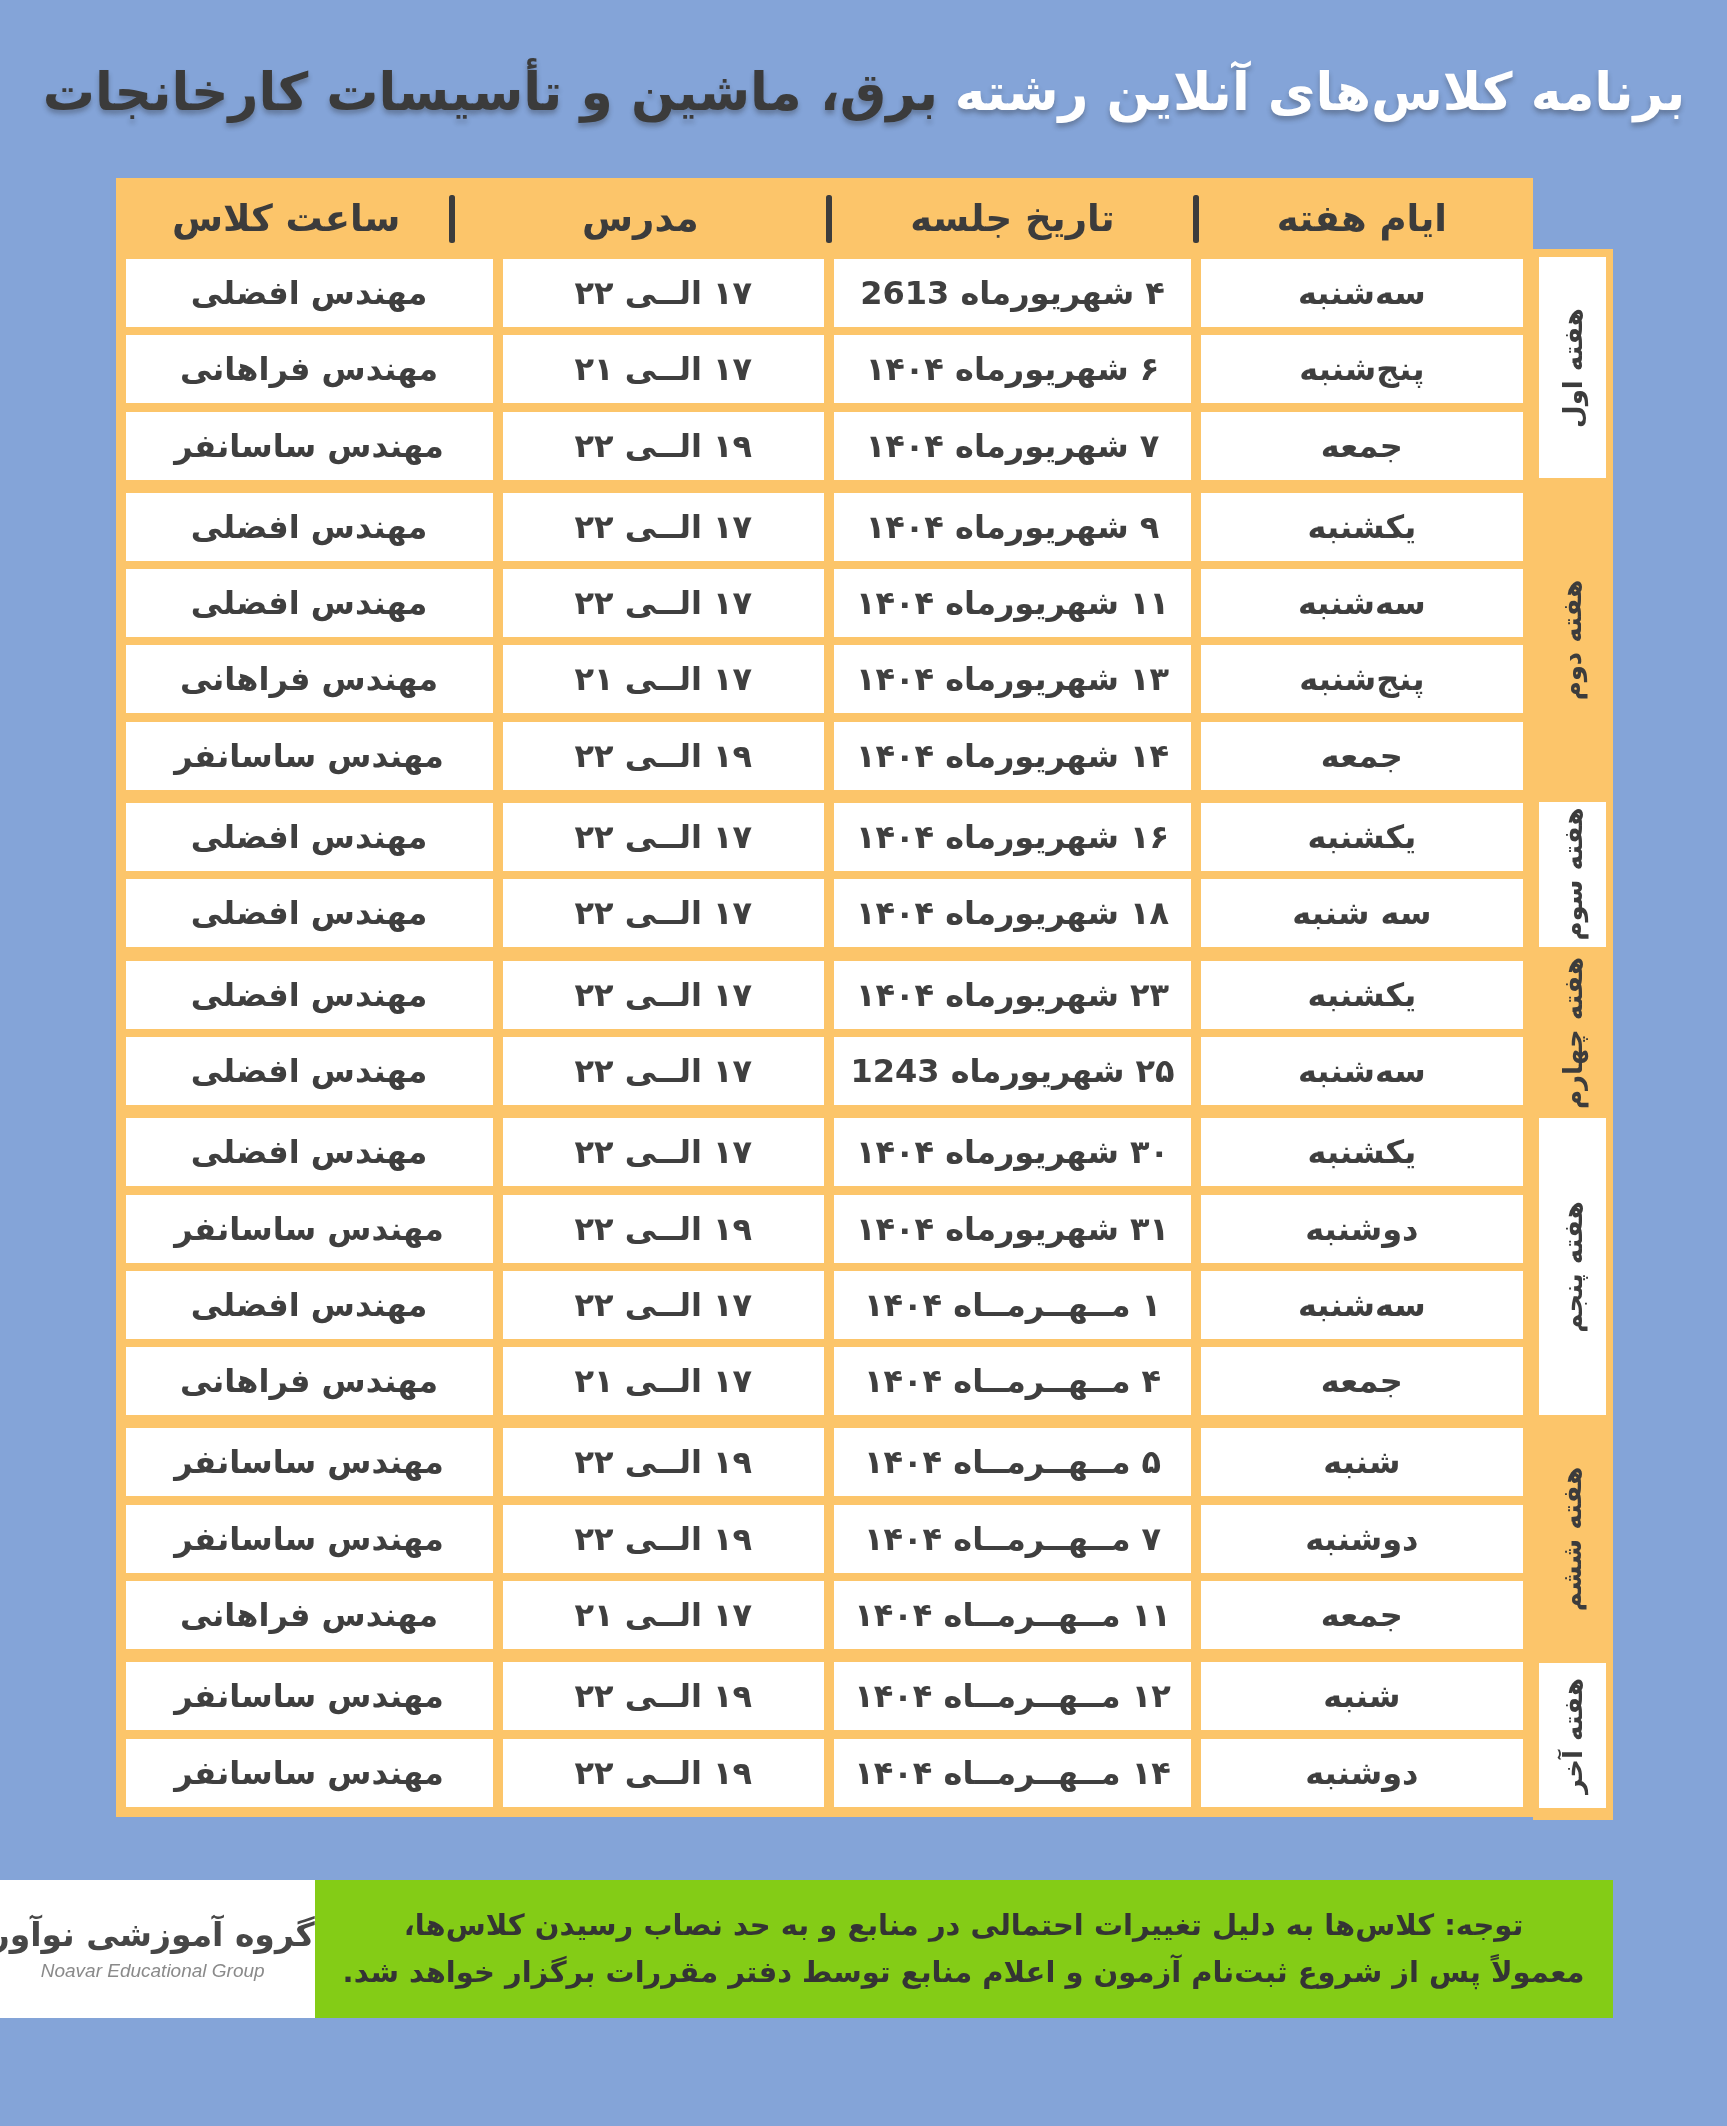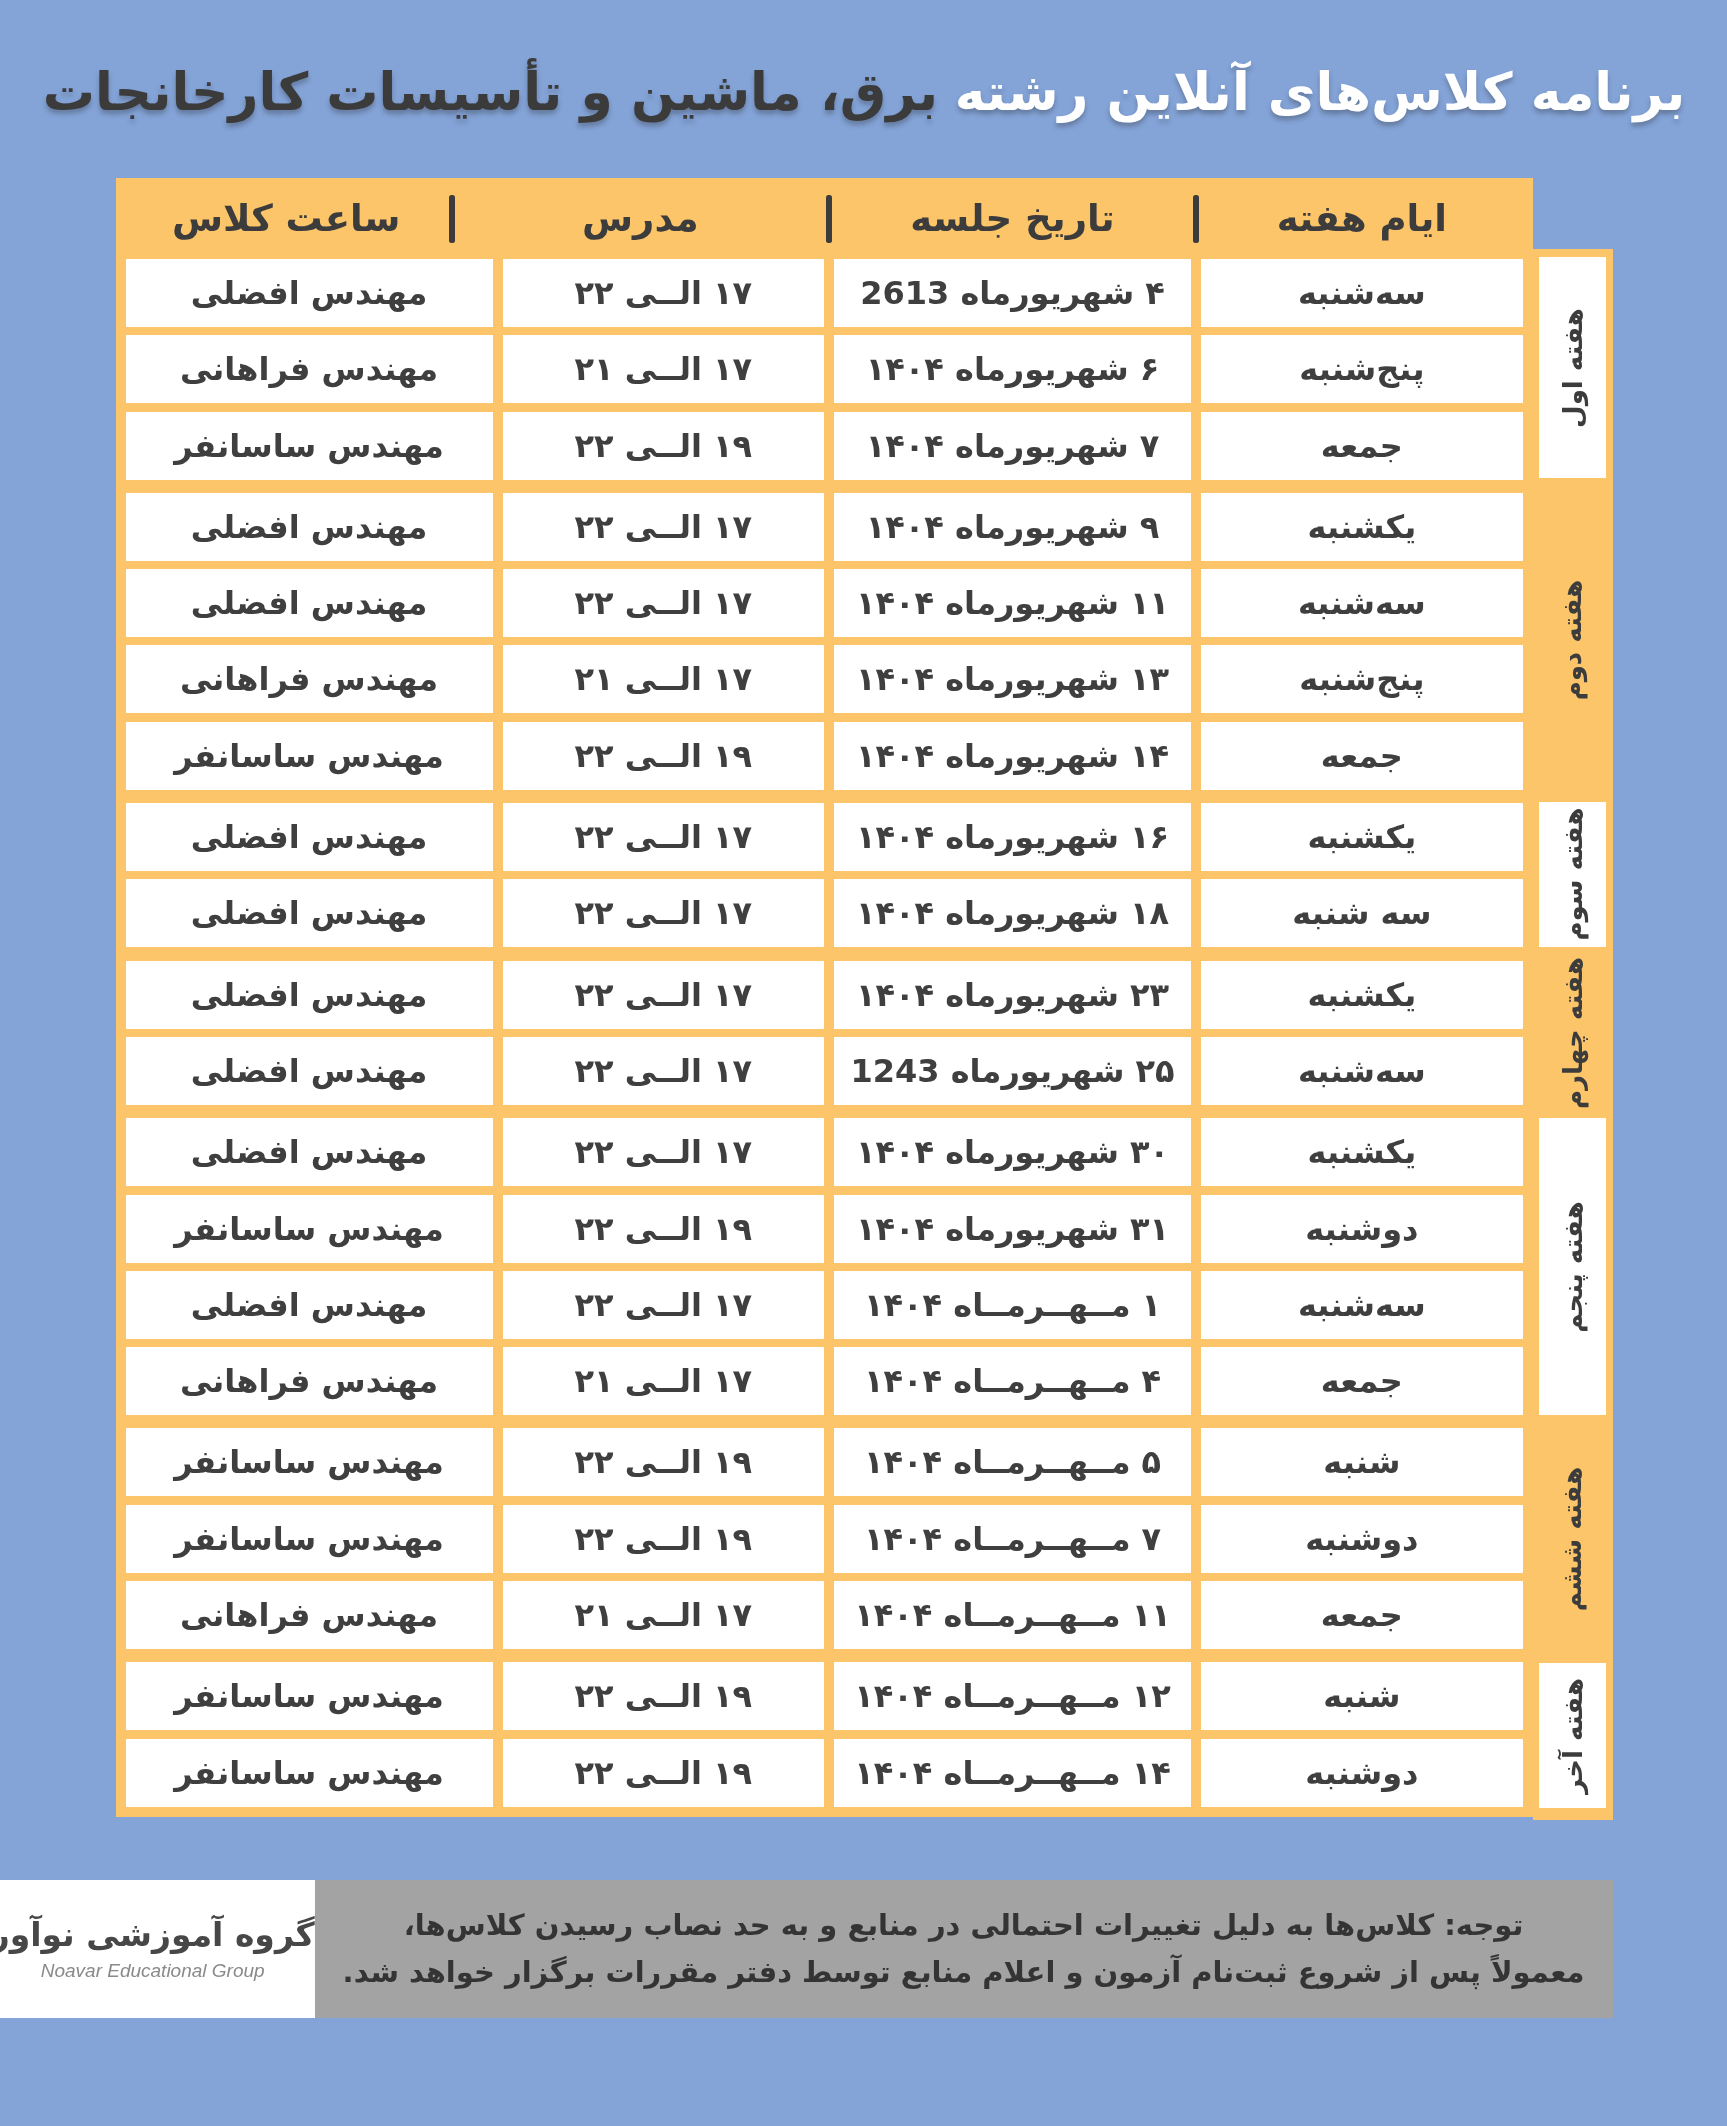--- a/index.html
+++ b/index.html
@@ -57,21 +57,21 @@
   .c-day   { flex:393 0 0; }
   .c-date  { flex:437 0 0; }
   .c-time  { flex:393 0 0; }
   .c-instr { flex:449 0 0; }
   
   .footer {
     width:1497px; height:138px; margin:60px auto 0;
     display:flex;
   }
   .note-box {
-    flex:1; background:#a3a3a3; padding:15px 28px;
+    flex:1; background:#84cc16; padding:15px 28px;
     display:flex; flex-direction:column; justify-content:center; gap:13.3px;
     text-align:center;
   }
   .note-line { font-size:29px; font-weight:800; color:#343434; white-space:nowrap; }
   .logo-box {
     width:488px; background:#ffffff;
     display:flex; align-items:center; justify-content:center; gap:21.6px;
   }
   .logo-text { display:flex; flex-direction:column; align-items:center; gap:6.6px; }
   .logo-fa { font-size:33px; font-weight:800; color:#474747; white-space:nowrap; }

